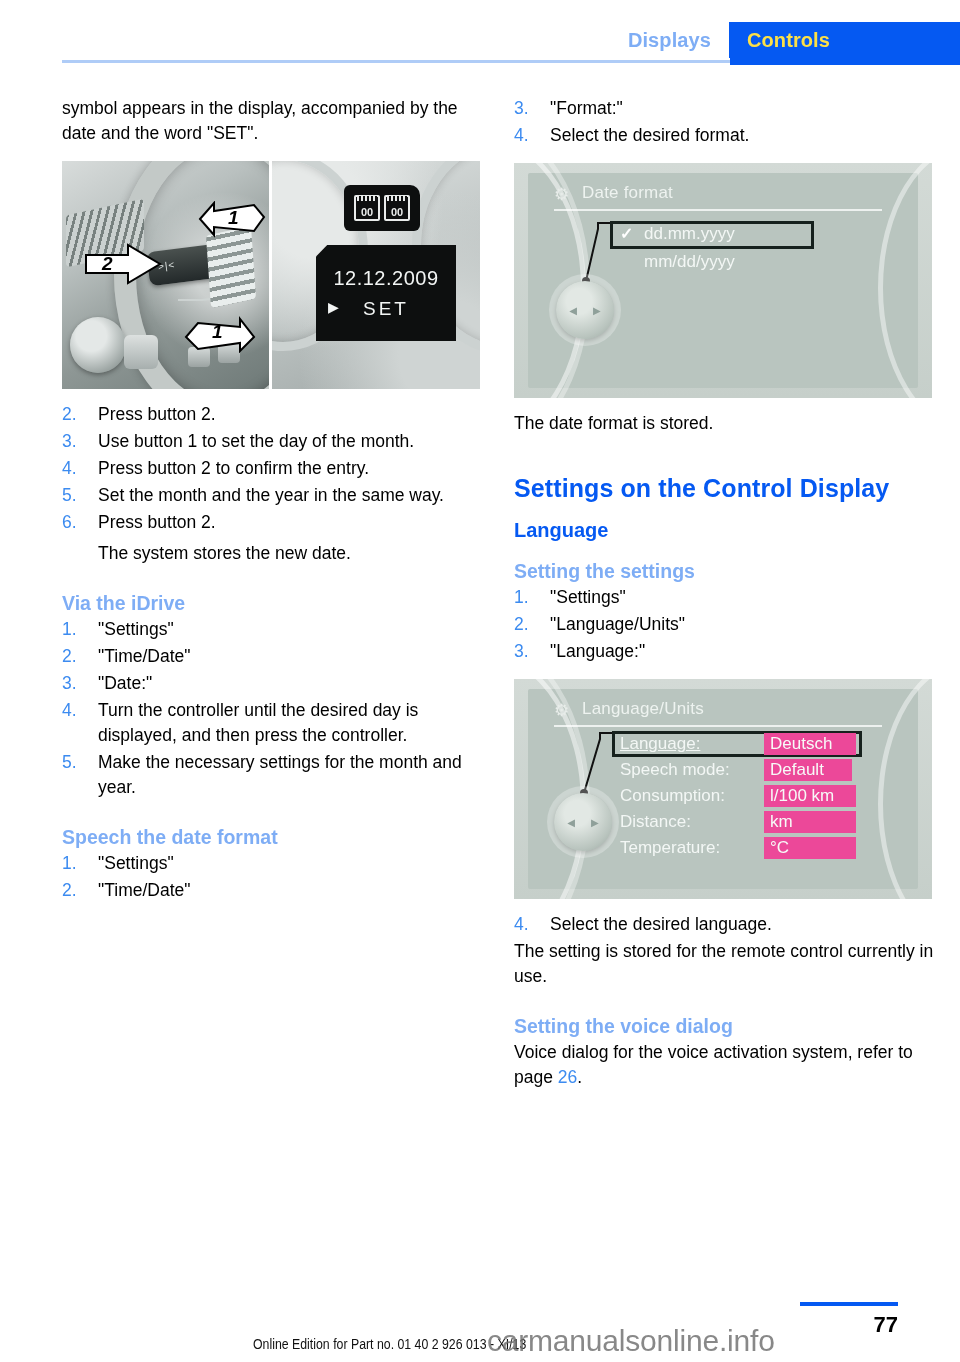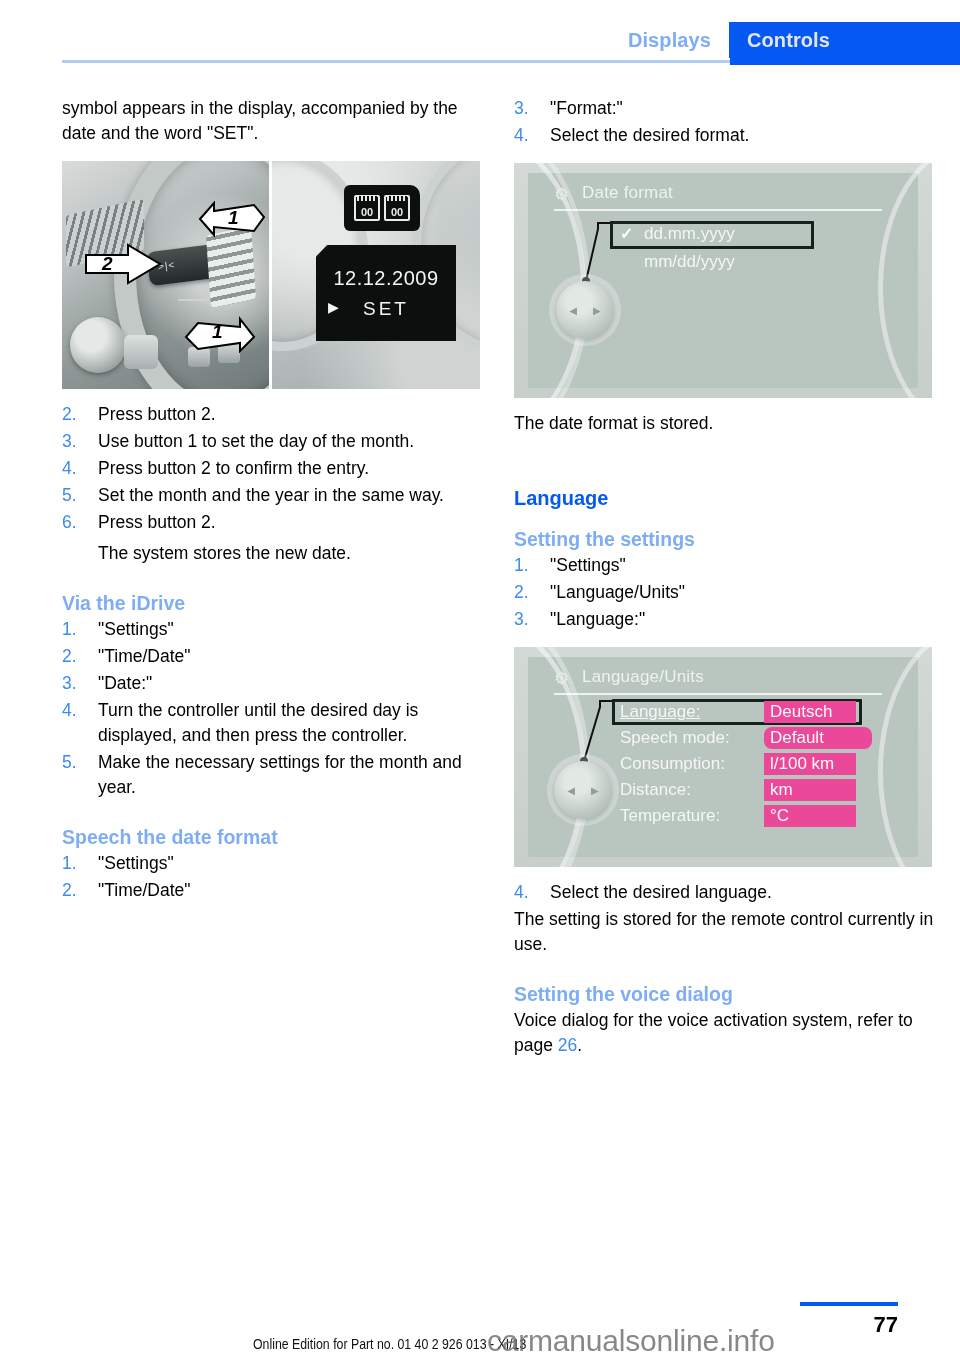--- a/index.html
+++ b/index.html
@@ -20,21 +20,21 @@
     position: absolute; right: 0; top: 22px; height: 36px;
     display: flex; align-items: stretch;
   }
   .tab {
     display: flex; align-items: center;
     font-size: 20px; font-weight: bold;
     letter-spacing: .1px;
     padding: 0 18px 0 18px;
   }
   .tab-inactive { color: #7EADF5; background: #ffffff; }
-  .tab-active { color: #e5e5e5; background: #0559F2; padding-right: 130px; }
+  .tab-active { color: #fde047; background: #0559F2; padding-right: 130px; }
   .header-rule {
     position: absolute; left: 62px; top: 60px; width: 836px; height: 3px;
     background: #AFCCF7;
   }
   .header-rule-blue {
     position: absolute; left: 730px; top: 58px; width: 230px; height: 7px;
     background: #0559F2;
   }
 
   
@@ -455,20 +455,21 @@
         </div>
       </div>
     </div>
 
     <div class="gap-sm"></div>
 
     <p class="para">The date format is stored.</p>
 
     <div class="gap-lg"></div>
 
+    <h2 class="chapter">Settings on the Control Display</h2>
 
     <div style="height:12px;"></div>
 
     <h3 class="section">Language</h3>
 
     <div style="height:14px;"></div>
 
     <h4 class="subsection">Setting the settings</h4>
 
     <ol class="steps">
@@ -496,21 +497,21 @@
 
         <span class="gear-icon">⚙</span>
         <div class="id-title">Language/Units</div>
         <div class="id-divider"></div>
 
         <div class="id-sel" style="left:84px; top:42px; width:250px; height:26px;"></div>
         <div class="id-row" style="left:92px; top:45px;text-decoration:underline;">Language:</div>
         <div class="id-field" style="left:236px; top:44px; width:92px;">Deutsch</div>
 
         <div class="id-row" style="left:92px; top:71px;">Speech mode:</div>
-        <div class="id-field" style="left:236px; top:70px; width:108px;border-radius:8px;">Default</div>
+        <div class="id-field" style="left:236px; top:70px; width:88px;">Default</div>
 
         <div class="id-row" style="left:92px; top:97px;">Consumption:</div>
         <div class="id-field" style="left:236px; top:96px; width:92px;">l/100 km</div>
 
         <div class="id-row" style="left:92px; top:123px;">Distance:</div>
         <div class="id-field" style="left:236px; top:122px; width:92px;">km</div>
 
         <div class="id-row" style="left:92px; top:149px;">Temperature:</div>
         <div class="id-field" style="left:236px; top:148px; width:92px;">°C</div>
 

